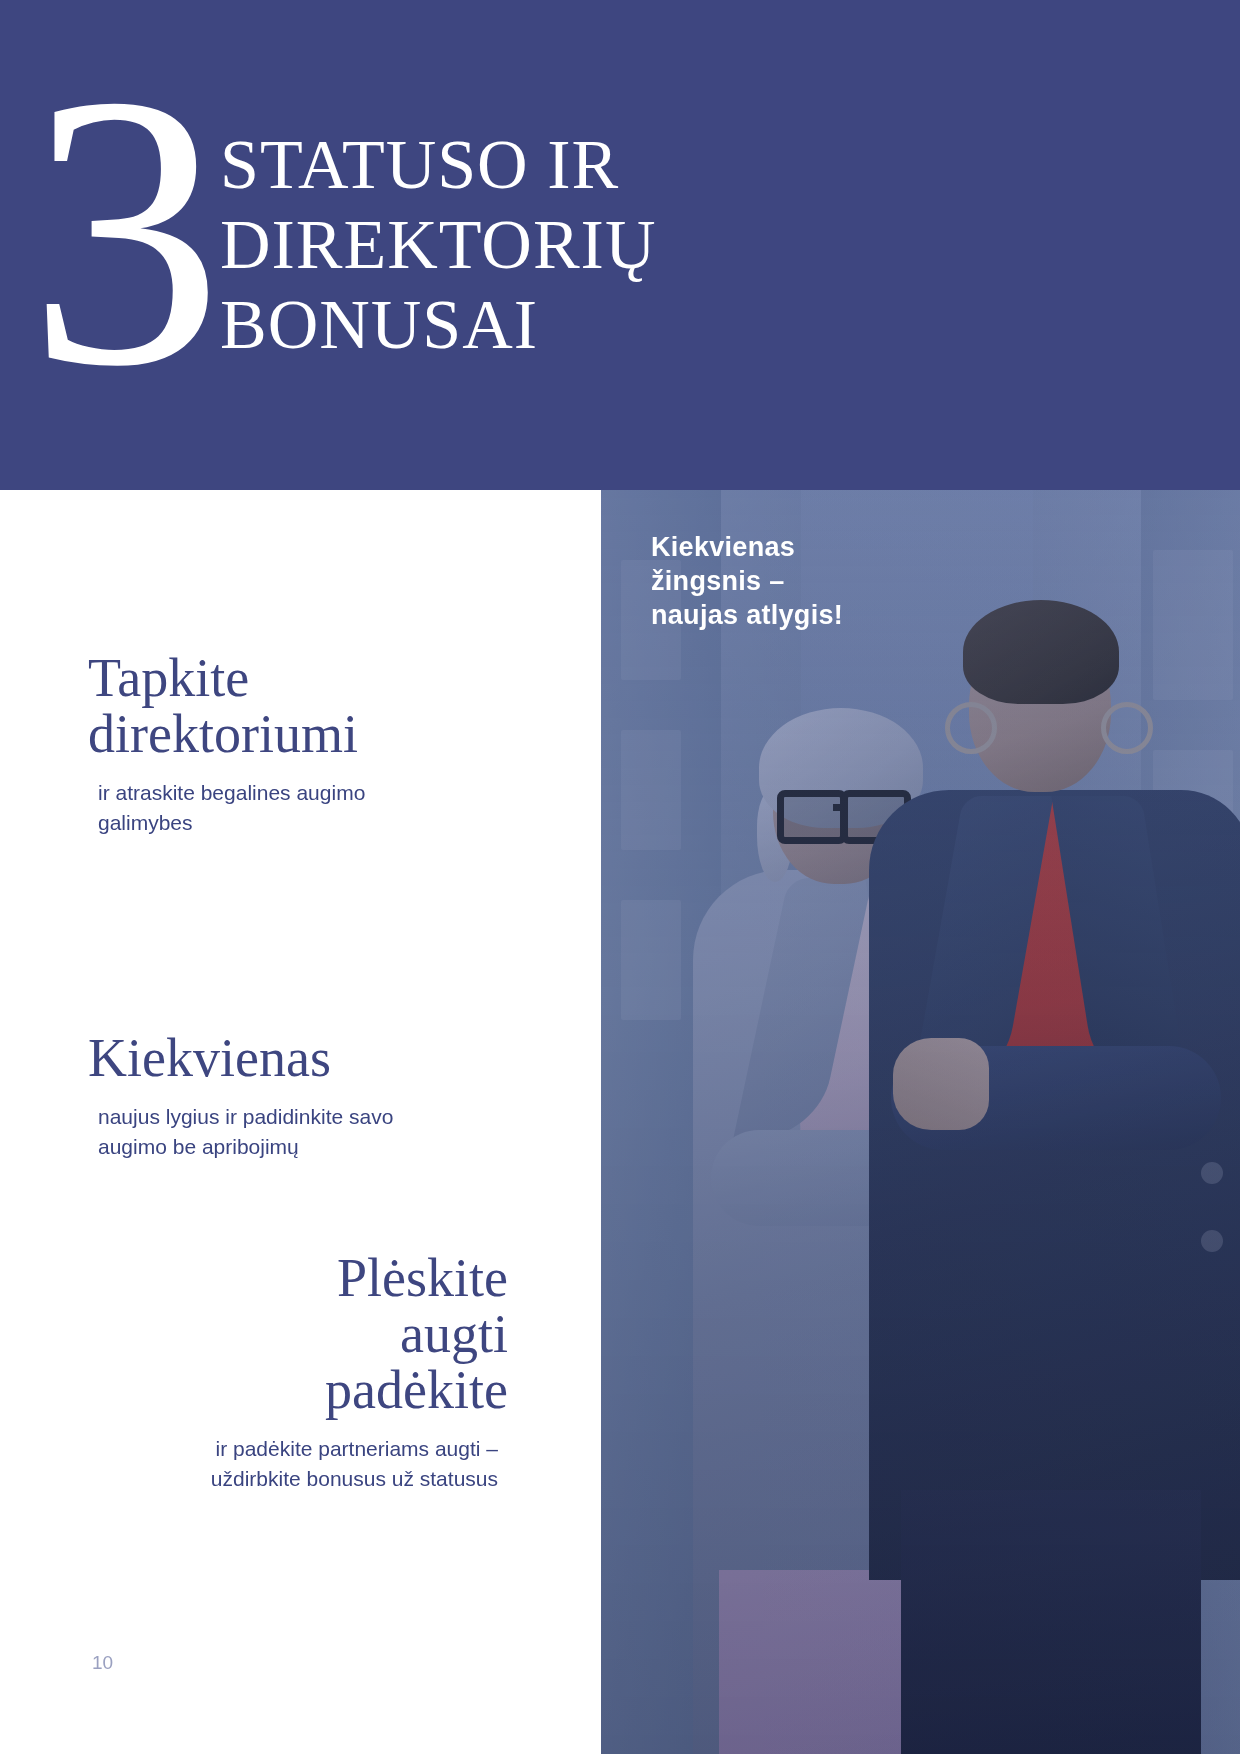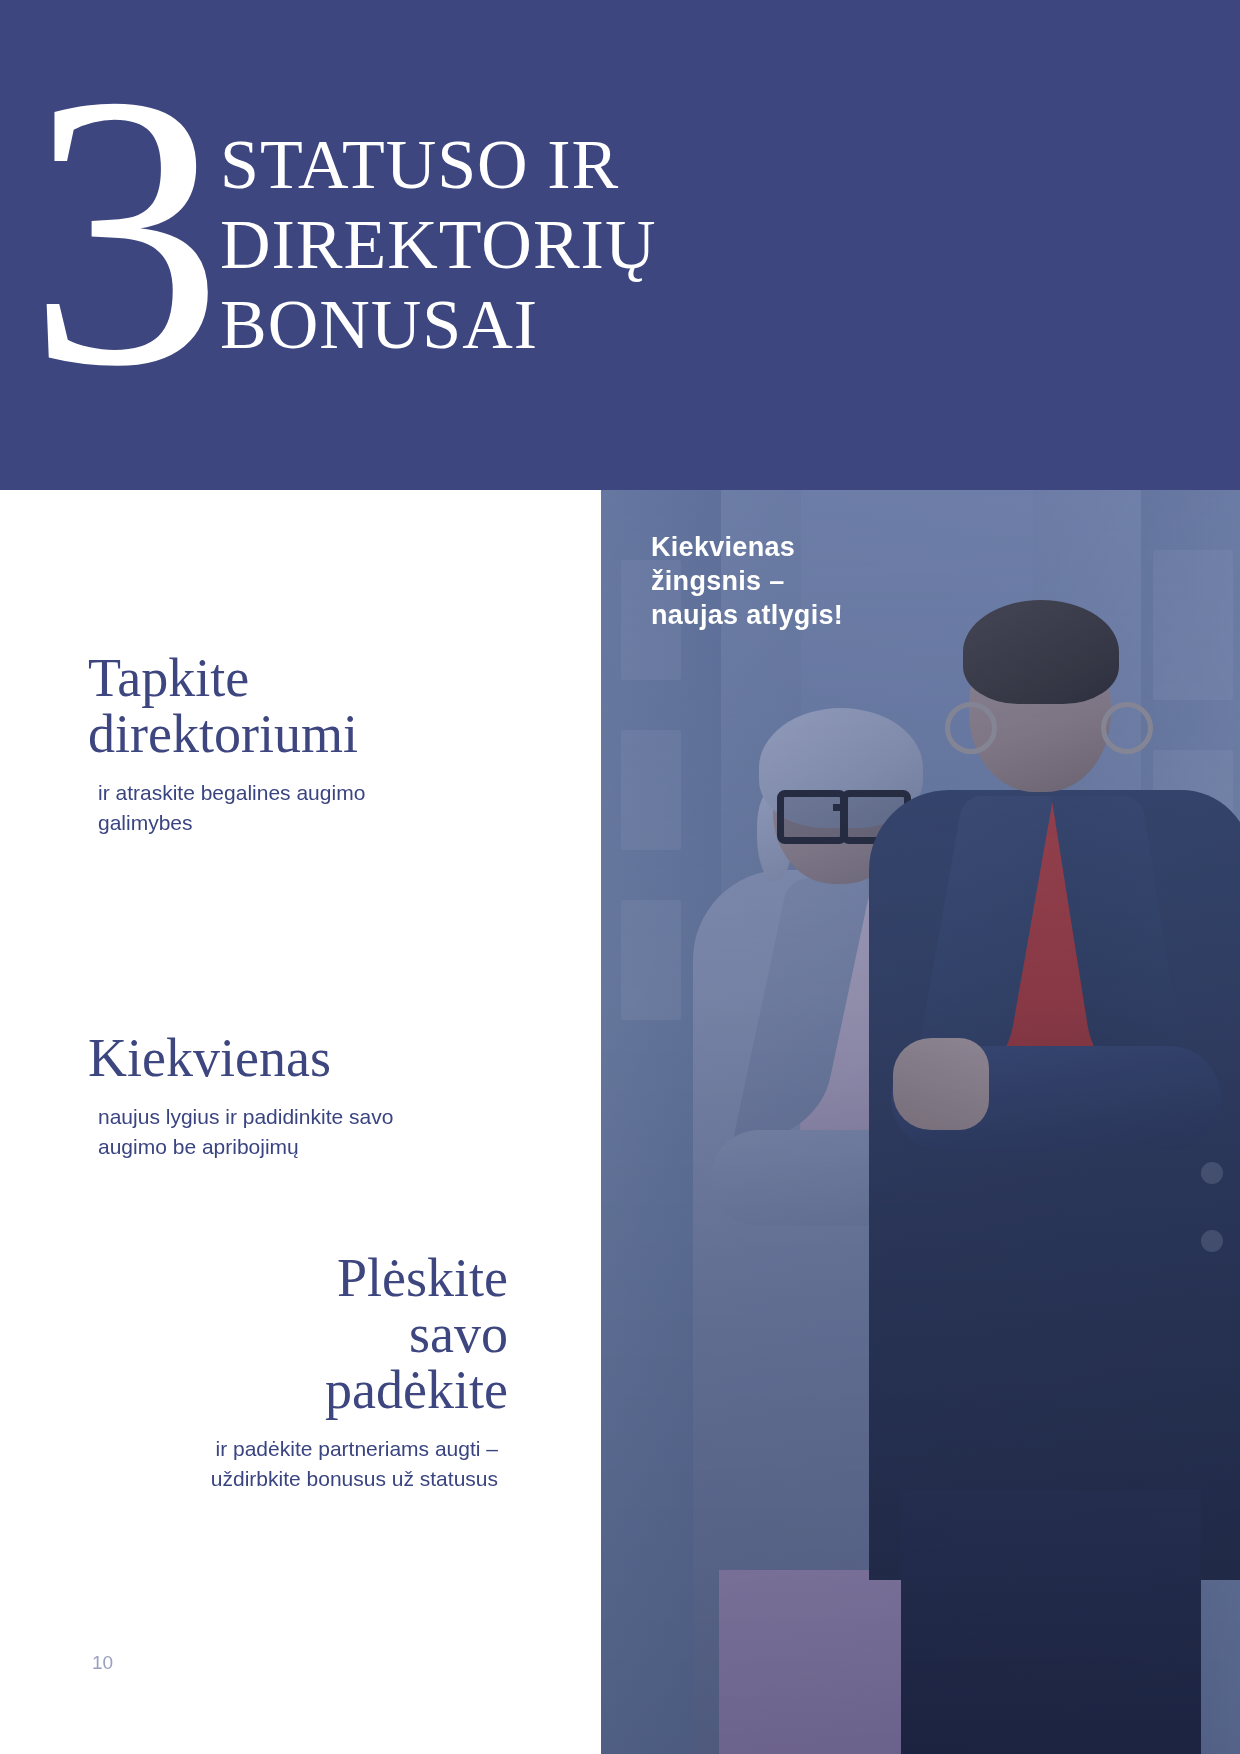--- a/index.html
+++ b/index.html
@@ -300,21 +300,21 @@
     </h2>
     <p class="block-sub">
       <span>naujus lygius ir padidinkite savo</span>
       <span>augimo be apribojimų</span>
     </p>
   </div>
 
   <div class="block" id="block-3">
     <h2 class="block-head">
       <span>Plėskite</span>
-      <span>savo</span>
+      <span>augti</span>
       <span>padėkite</span>
     </h2>
     <p class="block-sub">
       <span>ir padėkite partneriams augti –</span>
       <span>uždirbkite bonusus už statusus</span>
     </p>
   </div>
 
   <div class="page-number">10</div>
 </div>

